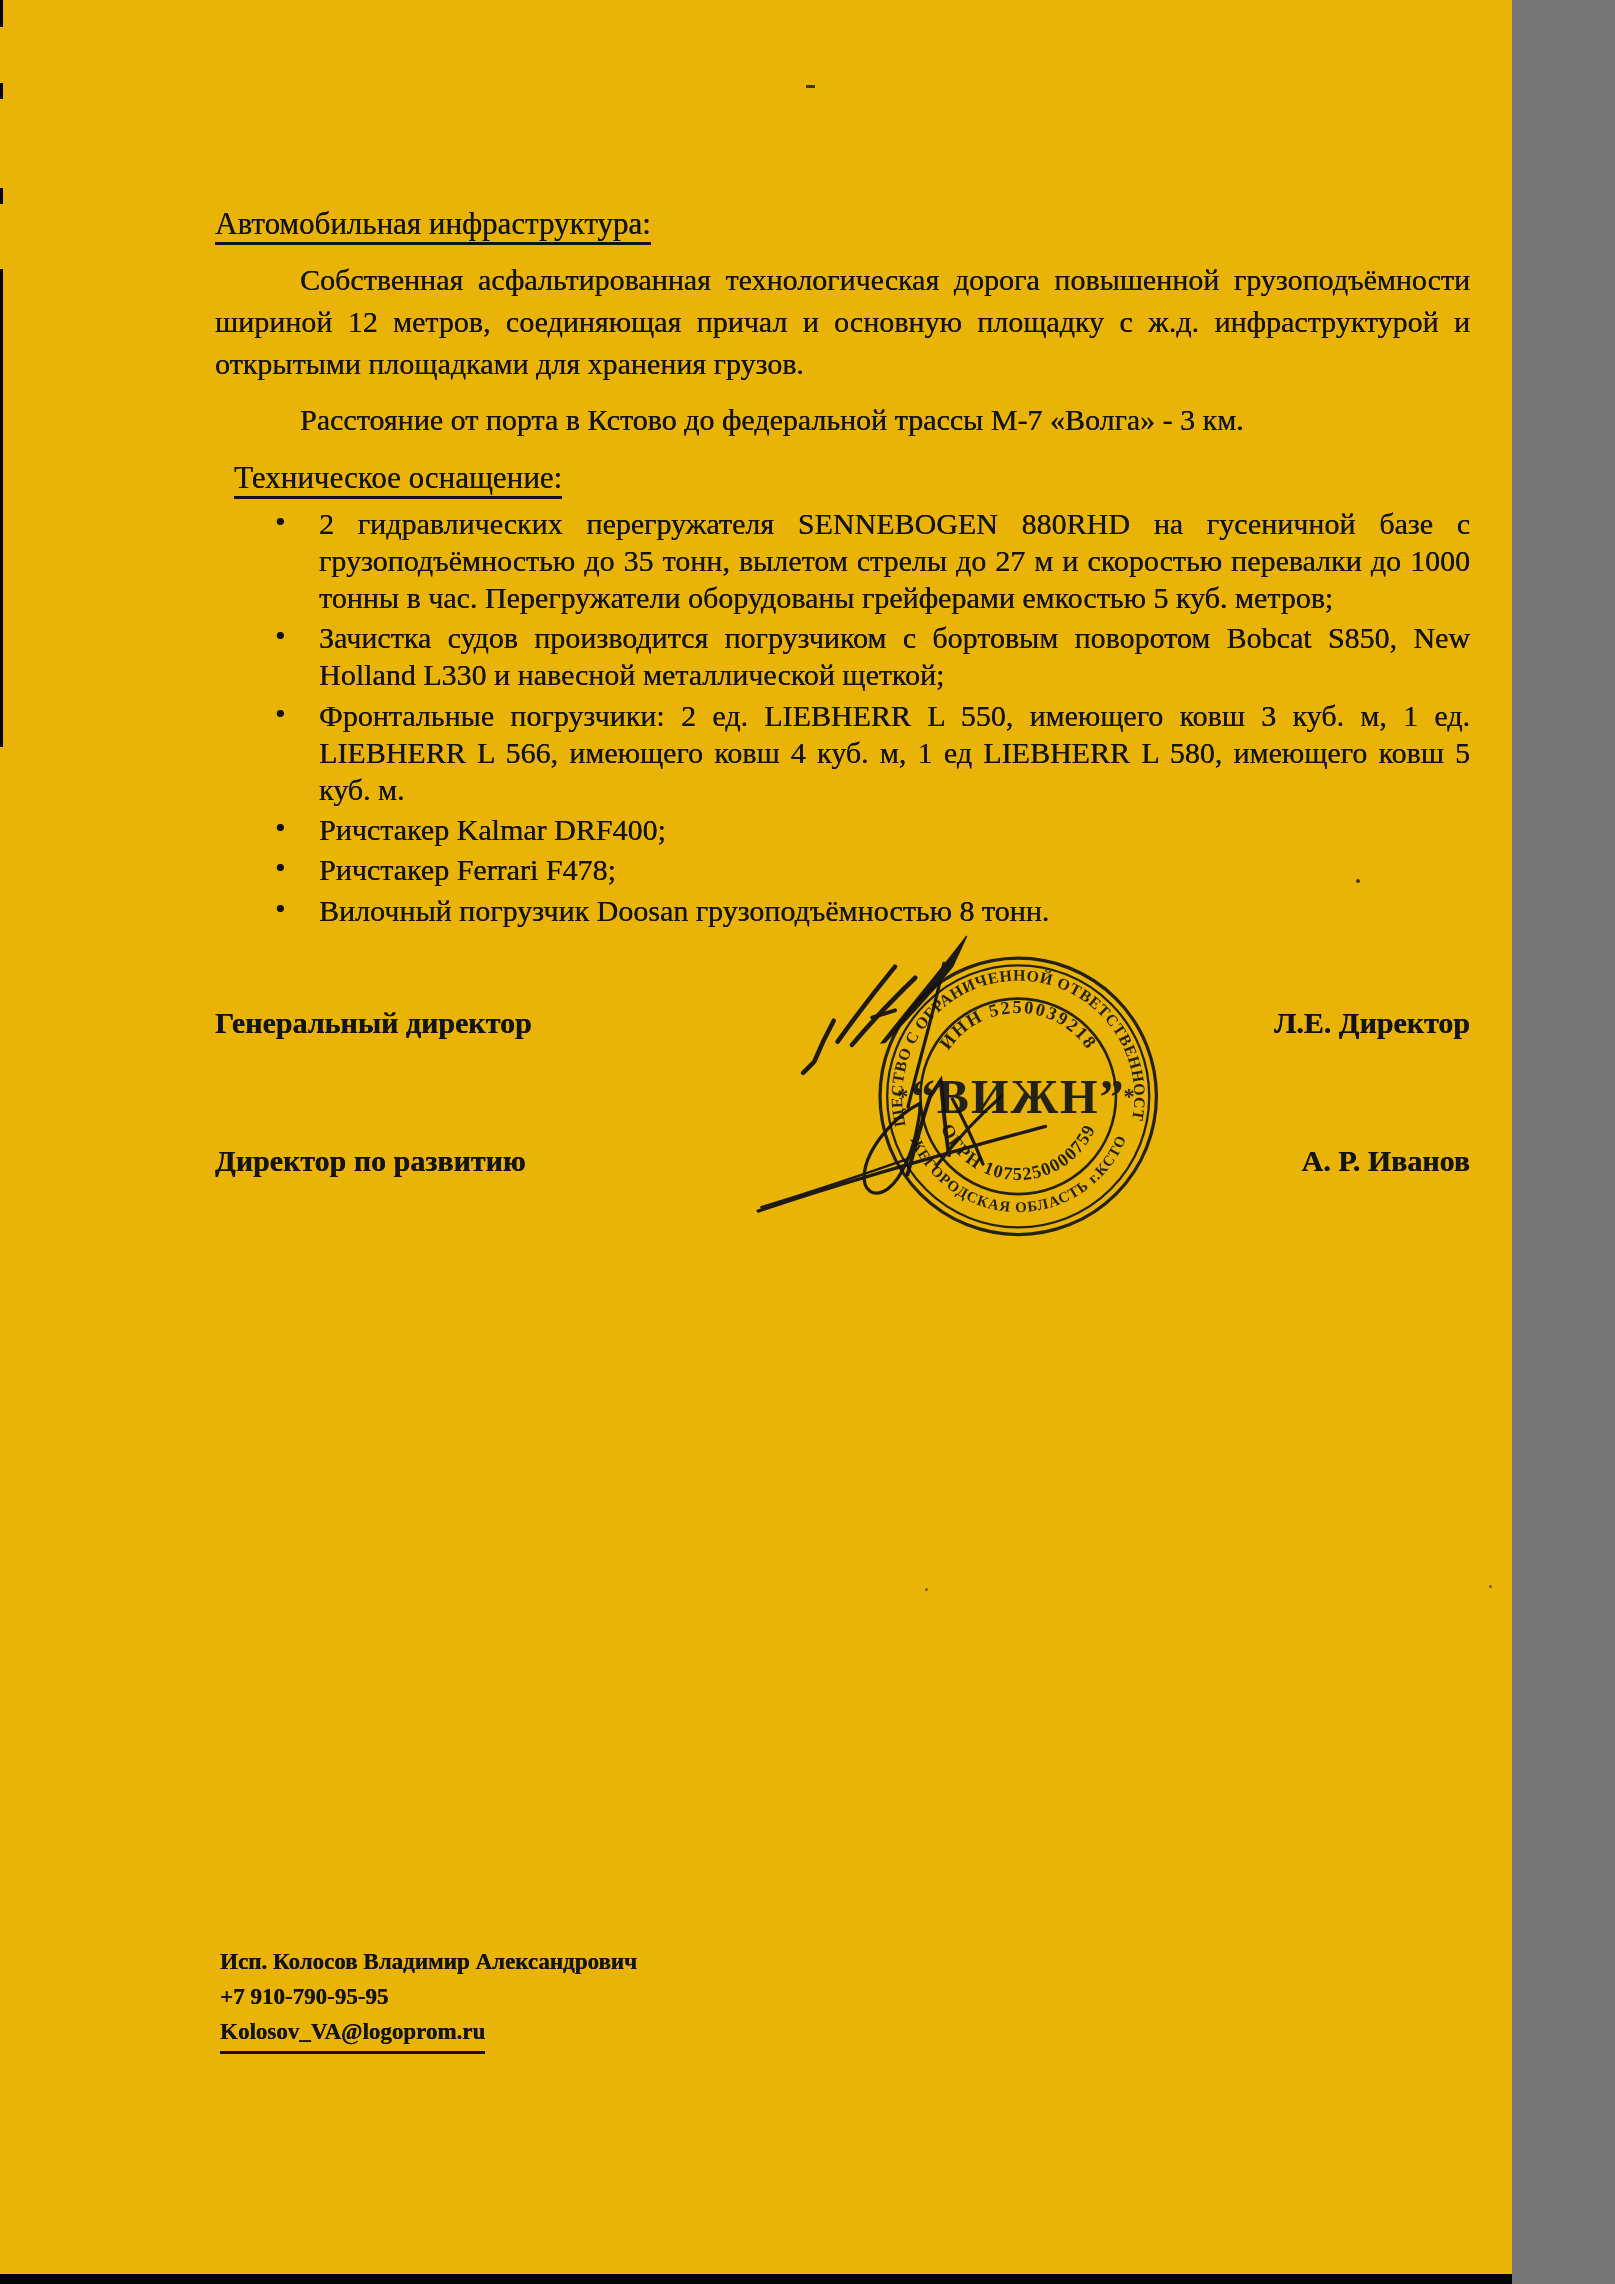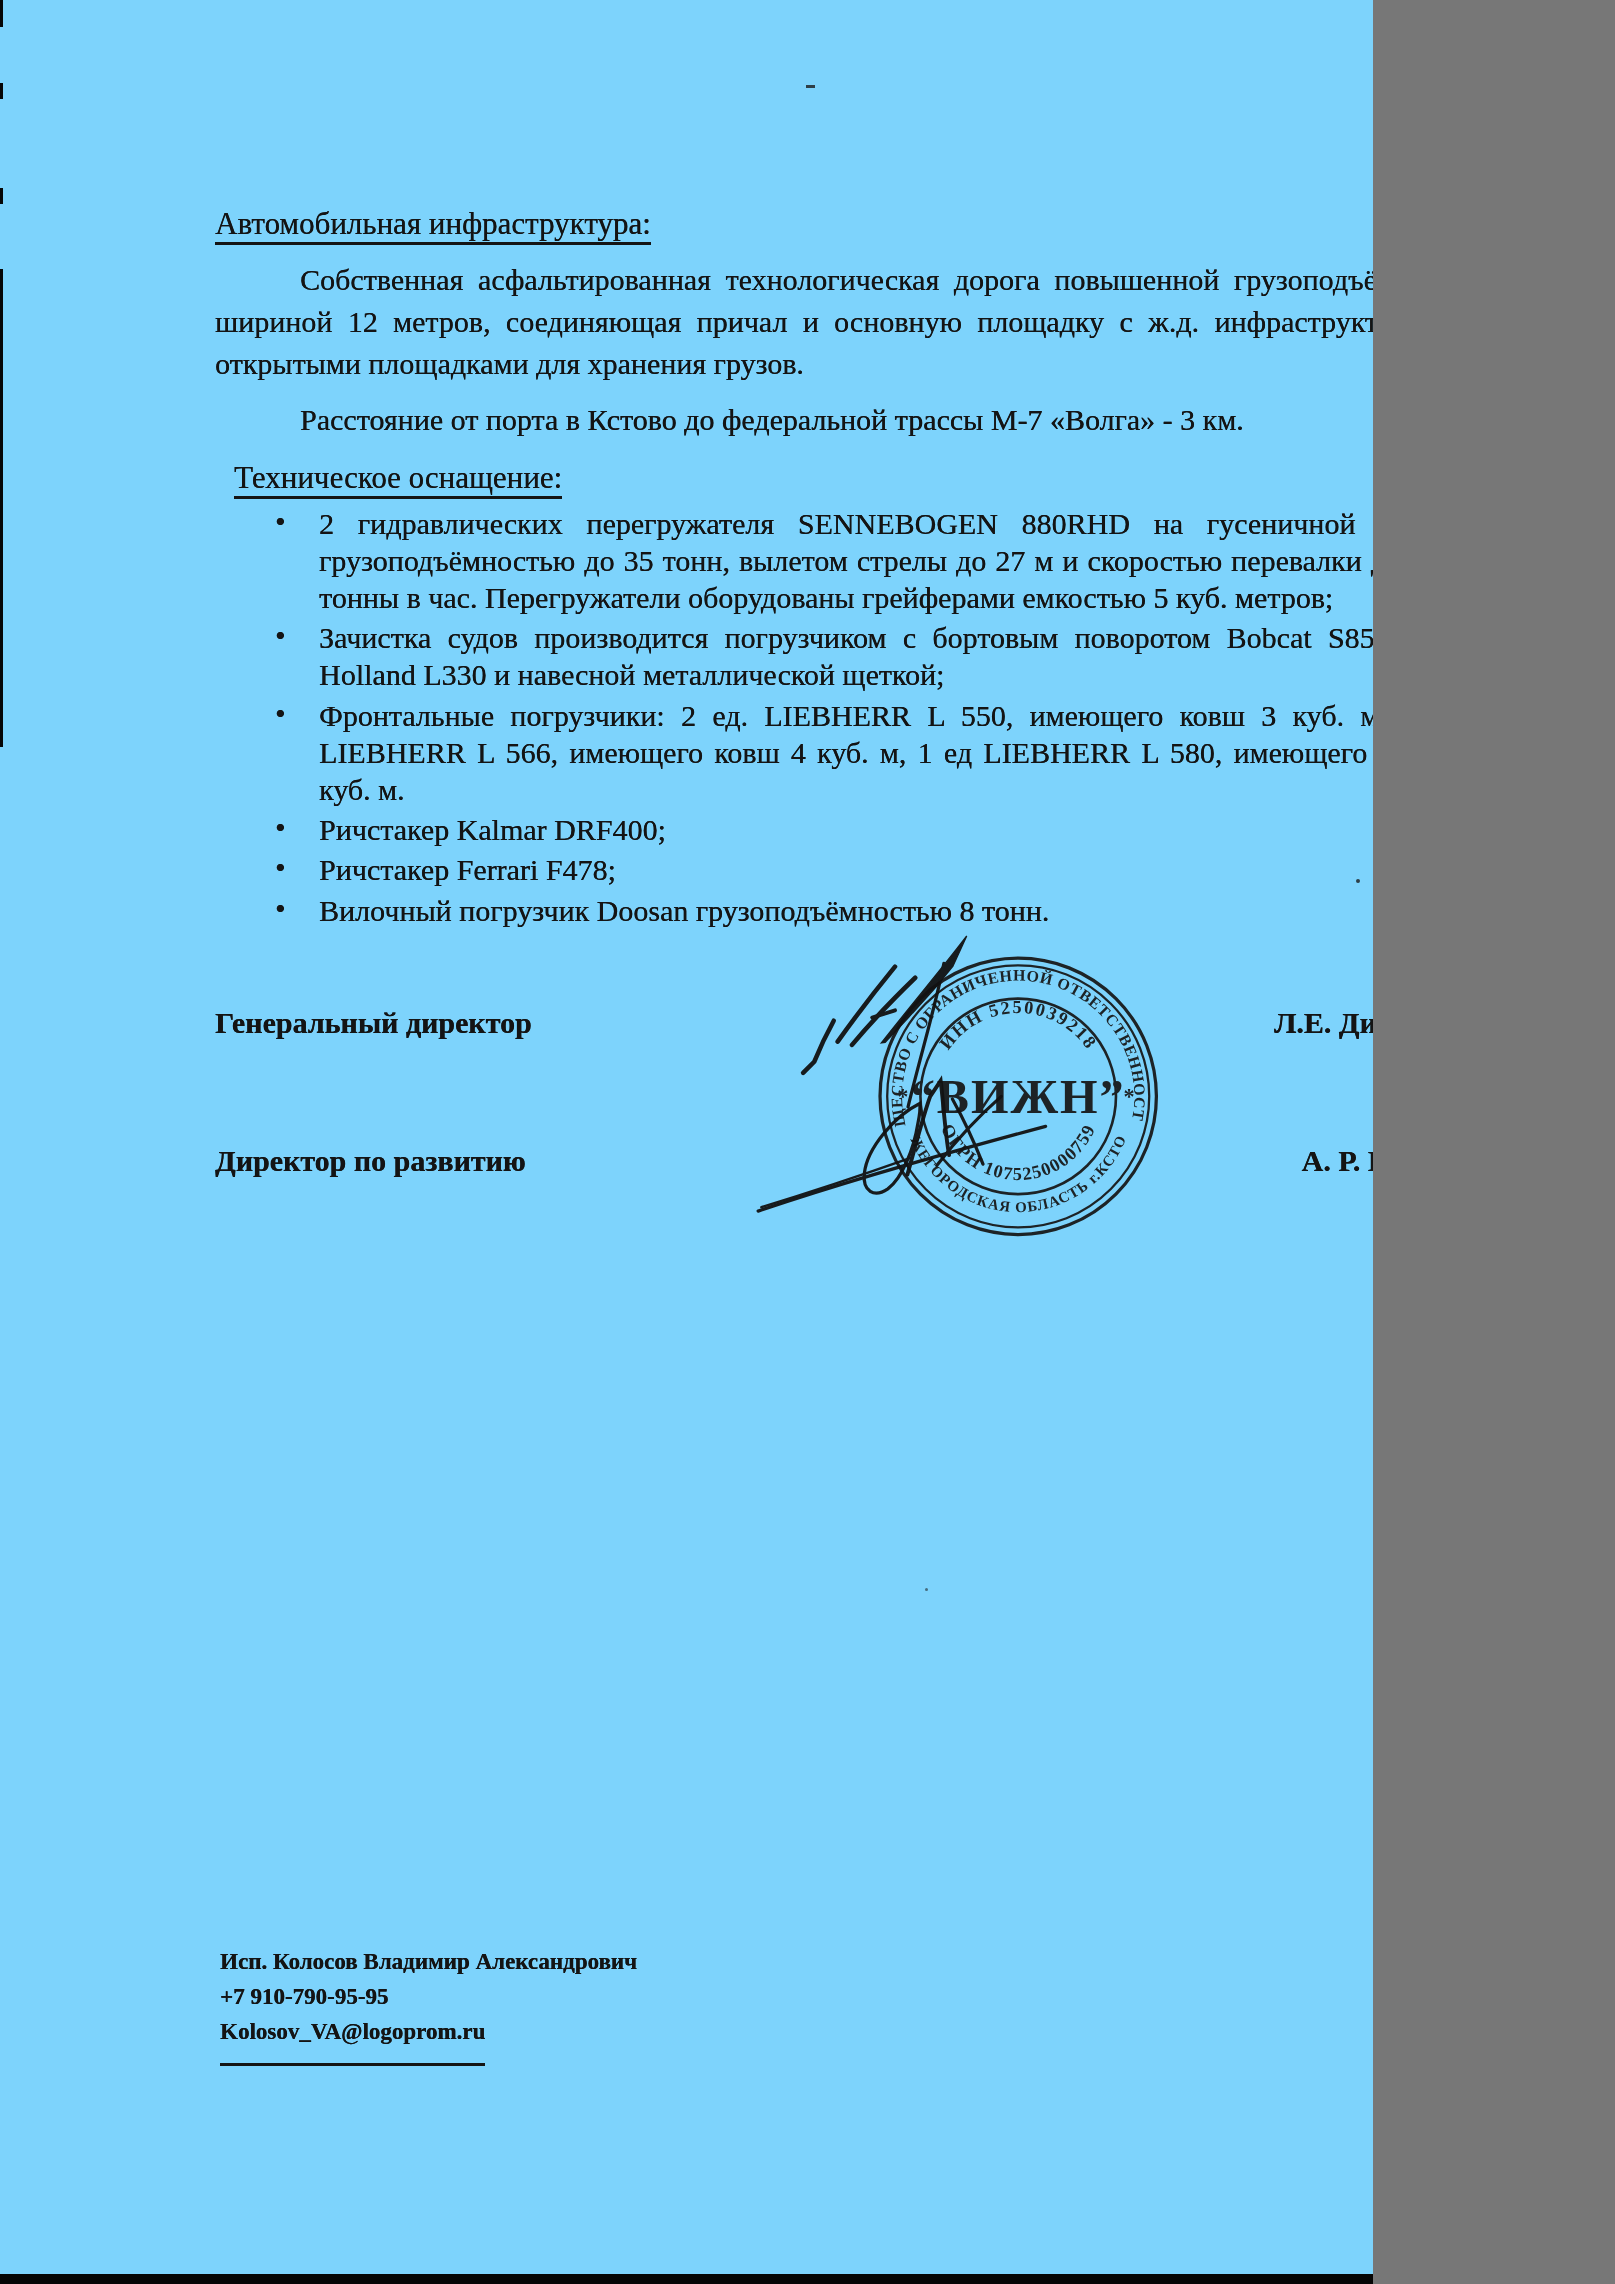--- a/index.html
+++ b/index.html
@@ -1,19 +1,19 @@
 <!DOCTYPE html>
 <html style="font-size:10.4px"><head>
 <meta charset="utf-8">
 <style>
   html,body{margin:0;padding:0;background:#777;}
   .page{
     position:relative;
-    width:1373px;height:2284px;
-    background:#7dd3fc;
+    width:1512px;height:2284px;
+    background:#eab308;
     overflow:hidden;
     font-family:"Liberation Serif","DejaVu Serif",serif;
     color:#141414;
   }
   
   .scan-line{position:absolute;left:0;width:3.3px;background:#060606;}
   .scan-bottom{position:absolute;left:0;bottom:0;width:1616px;height:9.8px;background:#050505;}
   .speck{position:absolute;background:#1a1a1a;opacity:.8;}
   
   .doc{
@@ -60,21 +60,21 @@
   
   .footer{
     position:absolute;left:196px;top:1944px;
     font-size:23px;font-weight:bold;line-height:35px;
     text-shadow:0.3px 0 0 currentColor;
     margin-left:24px;
   }
   .footer .email{
     display:inline-block;
     border-bottom:3.3px solid #141414;
-    padding-bottom:14px;
+    padding-bottom:2px;
   }
   
   .overlay{
     position:absolute;left:0;top:0;width:1616px;height:2284px;
     pointer-events:none;
   }
   .overlay text{font-family:"Liberation Serif","DejaVu Serif",serif;font-weight:bold;fill:#161616;}
 </style>
 </head>
 <body>

